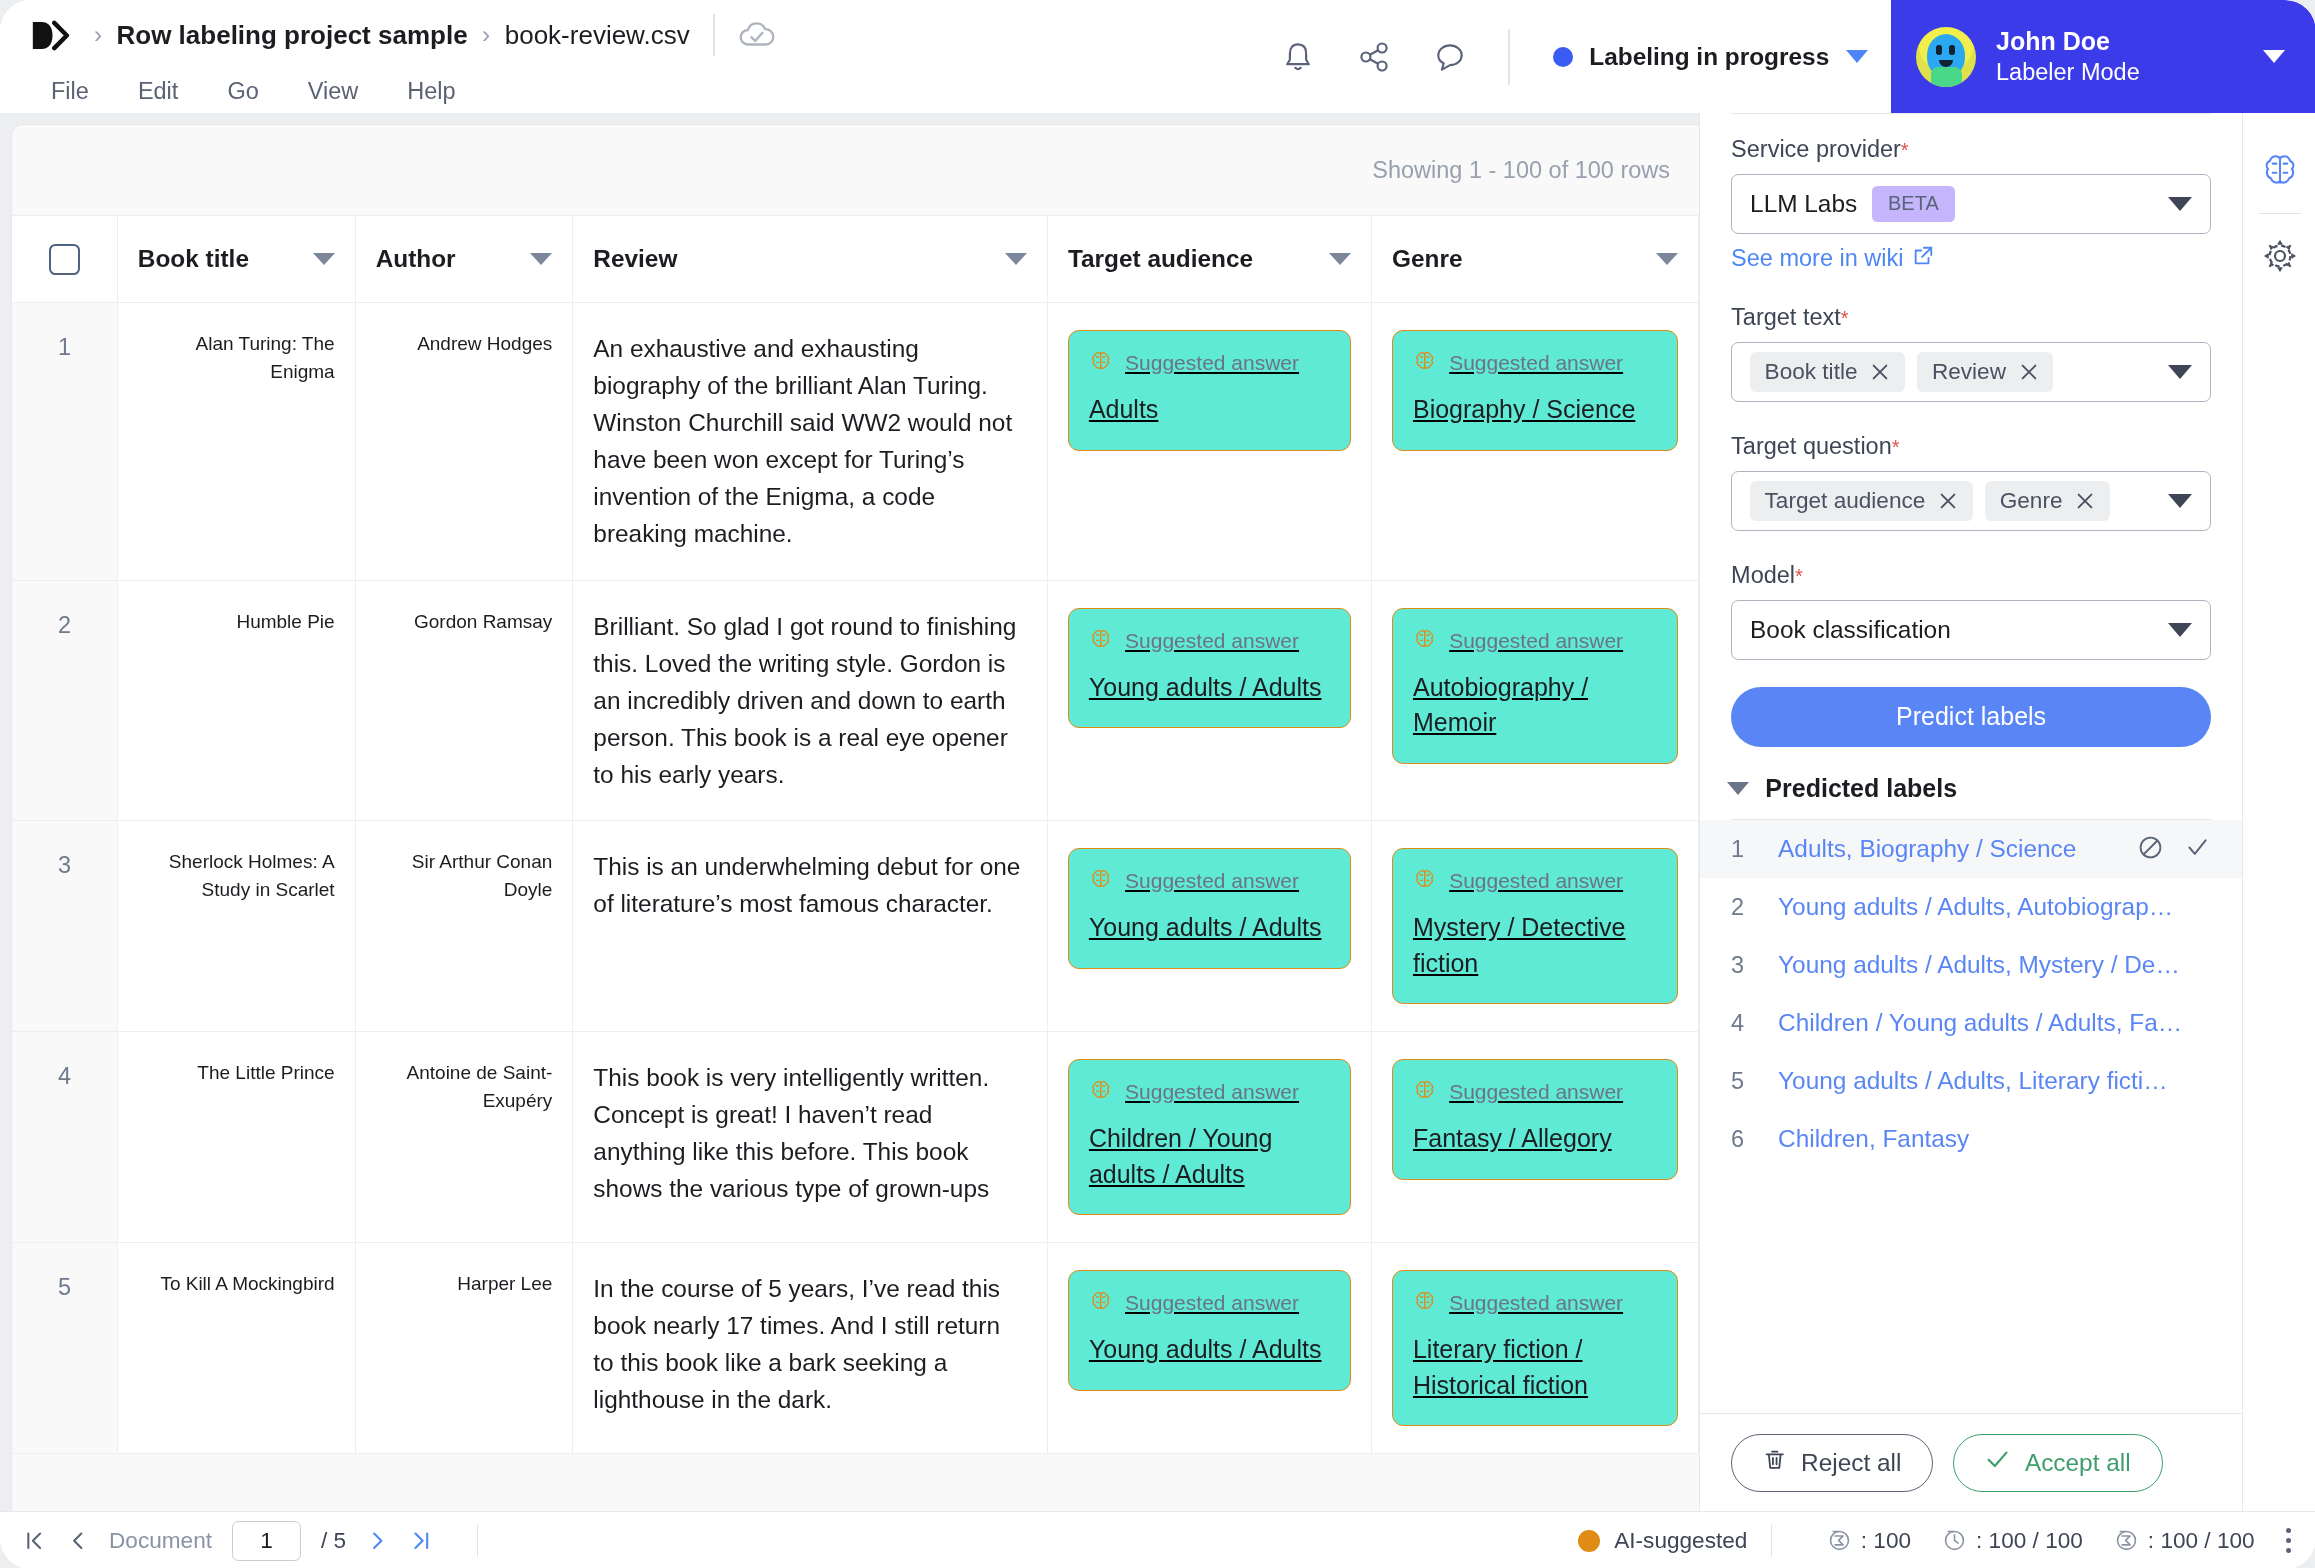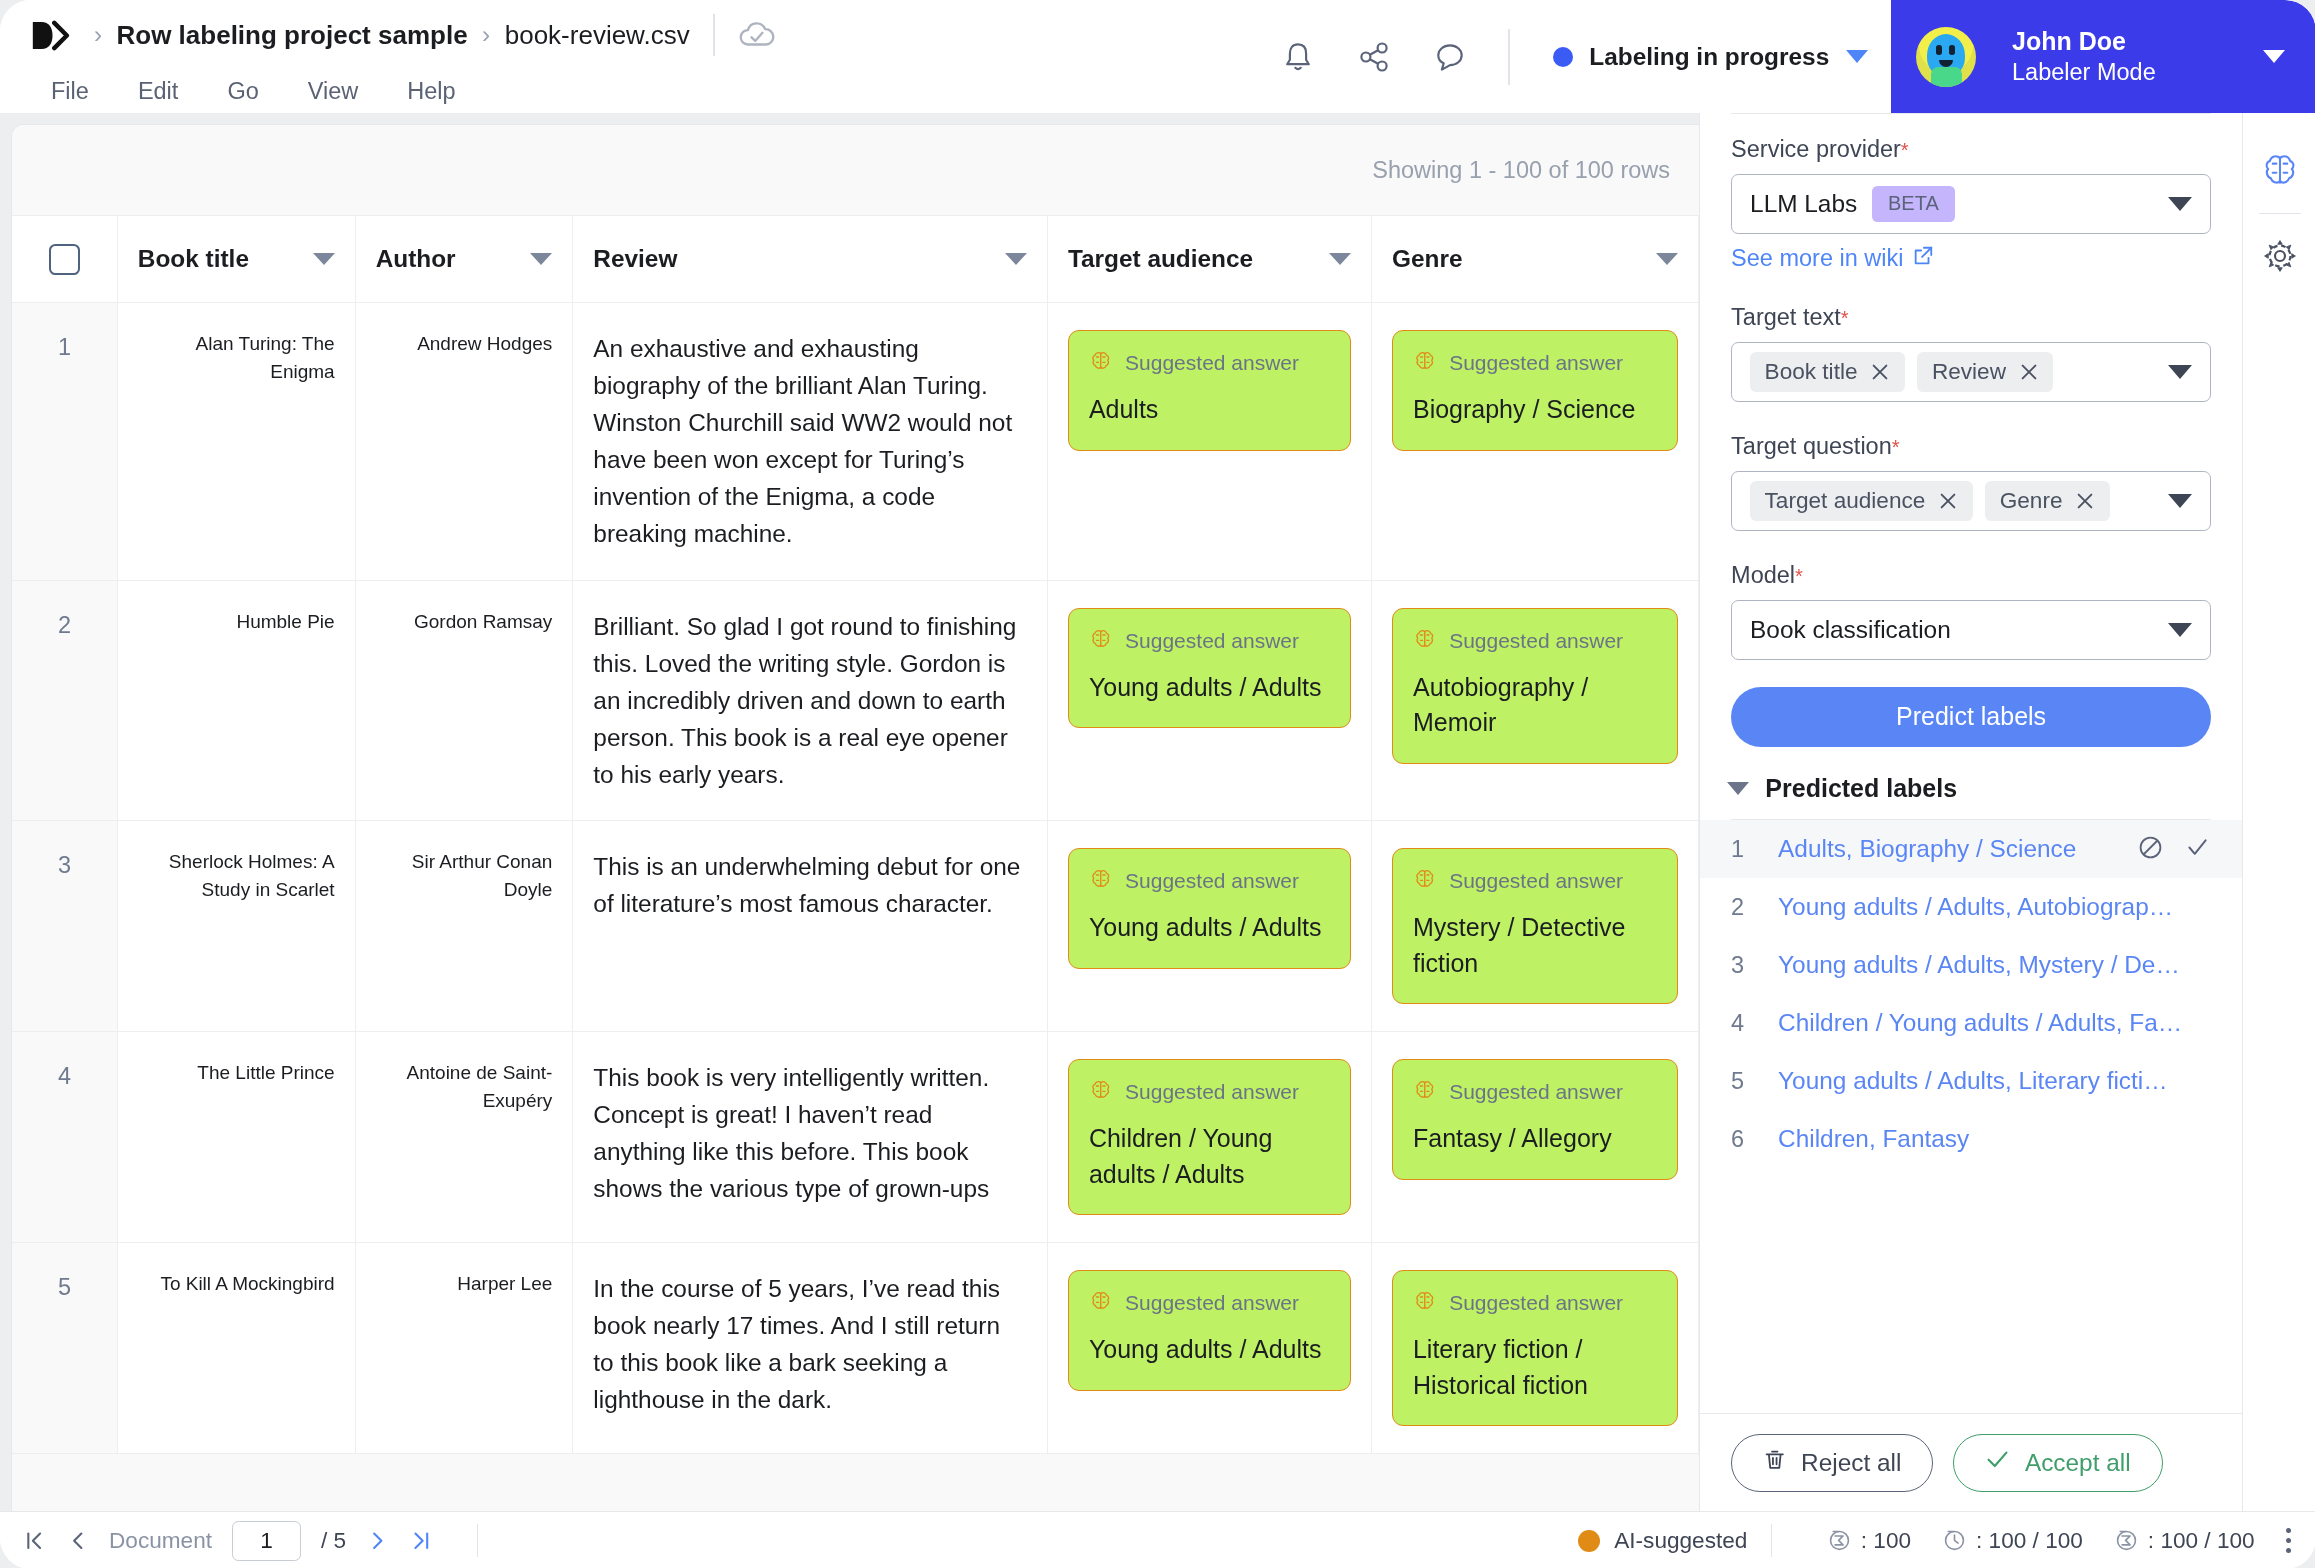--- a/index.html
+++ b/index.html
@@ -58,21 +58,21 @@
   .vdiv { width: 1.8px; height: 56px; background: #e1e4ea; margin: 0 20px; }
   .status-pill {
     display: flex; align-items: center; gap: 16.3px; padding: 0 23.5px; cursor: pointer;
   }
   .status-dot { width: 20px; height: 20px; border-radius: 50%; background: #3b5bf5; }
   .status-label { font-size: 24.4px; font-weight: 700; color: #1b1d21; }
   .caret { width: 0; height: 0; border-left: 11.8px solid transparent; border-right: 11.8px solid transparent; border-top: 13.6px solid #4f86f7; }
   .caret.white { border-top-color: #ffffff; }
 
   .user-chip {
-    display: flex; align-items: center; gap: 36px;
+    display: flex; align-items: center; gap: 20px;
     background: #3b3bea; color: #fff;
     height: 113px; padding: 0 31px 0 25px;
     border-top-right-radius: 31px;
     min-width: 425px; cursor: pointer;
   }
   .avatar {
     width: 60px; height: 60px; border-radius: 50%;
     background: radial-gradient(circle at 50% 30%, #f2ef4a 0%, #f2ef4a 52%, #dfe04a 53%, #dfe04a 100%);
     position: relative; overflow: hidden; flex: 0 0 60px;
   }
@@ -128,22 +128,22 @@
     width: 31px; height: 31px; border: 2.3px solid #4f6280; border-radius: 6.3px; margin: 0 auto; cursor: pointer;
   }
   .tbl tbody td { background: #ffffff; padding: 27px 20px 27px 20px; }
   .tbl tbody td.idx {
     background: #f9f9fa; color: #6f7a8e; font-size: 23.5px; text-align: center; padding-top: 31px;
     border-right: 0.9px solid #eceef0;
   }
   .cell-text { font-size: 19px; line-height: 1.45; color: #1b1d21; text-align: right; }
   .cell-review { font-size: 24.4px; line-height: 1.52; color: #1b1d21; }
   .sugg {
-    border: 1.8px solid #e08b16; border-radius: 11px; background: #bef264;
-    padding: 18px 20px 22px 20px; display: inline-block; width: 100%;
+    border: 1.8px solid #e08b16; border-radius: 11px; background: #5eead4;
+    padding: 18px 20px 22px 20px; display: inline-block; width: 100%; text-decoration: underline;
   }
   .sugg-head { display: flex; align-items: center; gap: 12.7px; margin-bottom: 14.5px; }
   .sugg-head span { font-size: 21px; color: #6b7486; }
   .sugg-val { font-size: 25px; line-height: 1.42; color: #1b1d21; }
 
   
   .panel {
     flex: 0 0 543px; width: 543px;
     background: #fff; border-left: 0.9px solid #e6e8ec;
     display: flex; flex-direction: column; min-height: 0;

